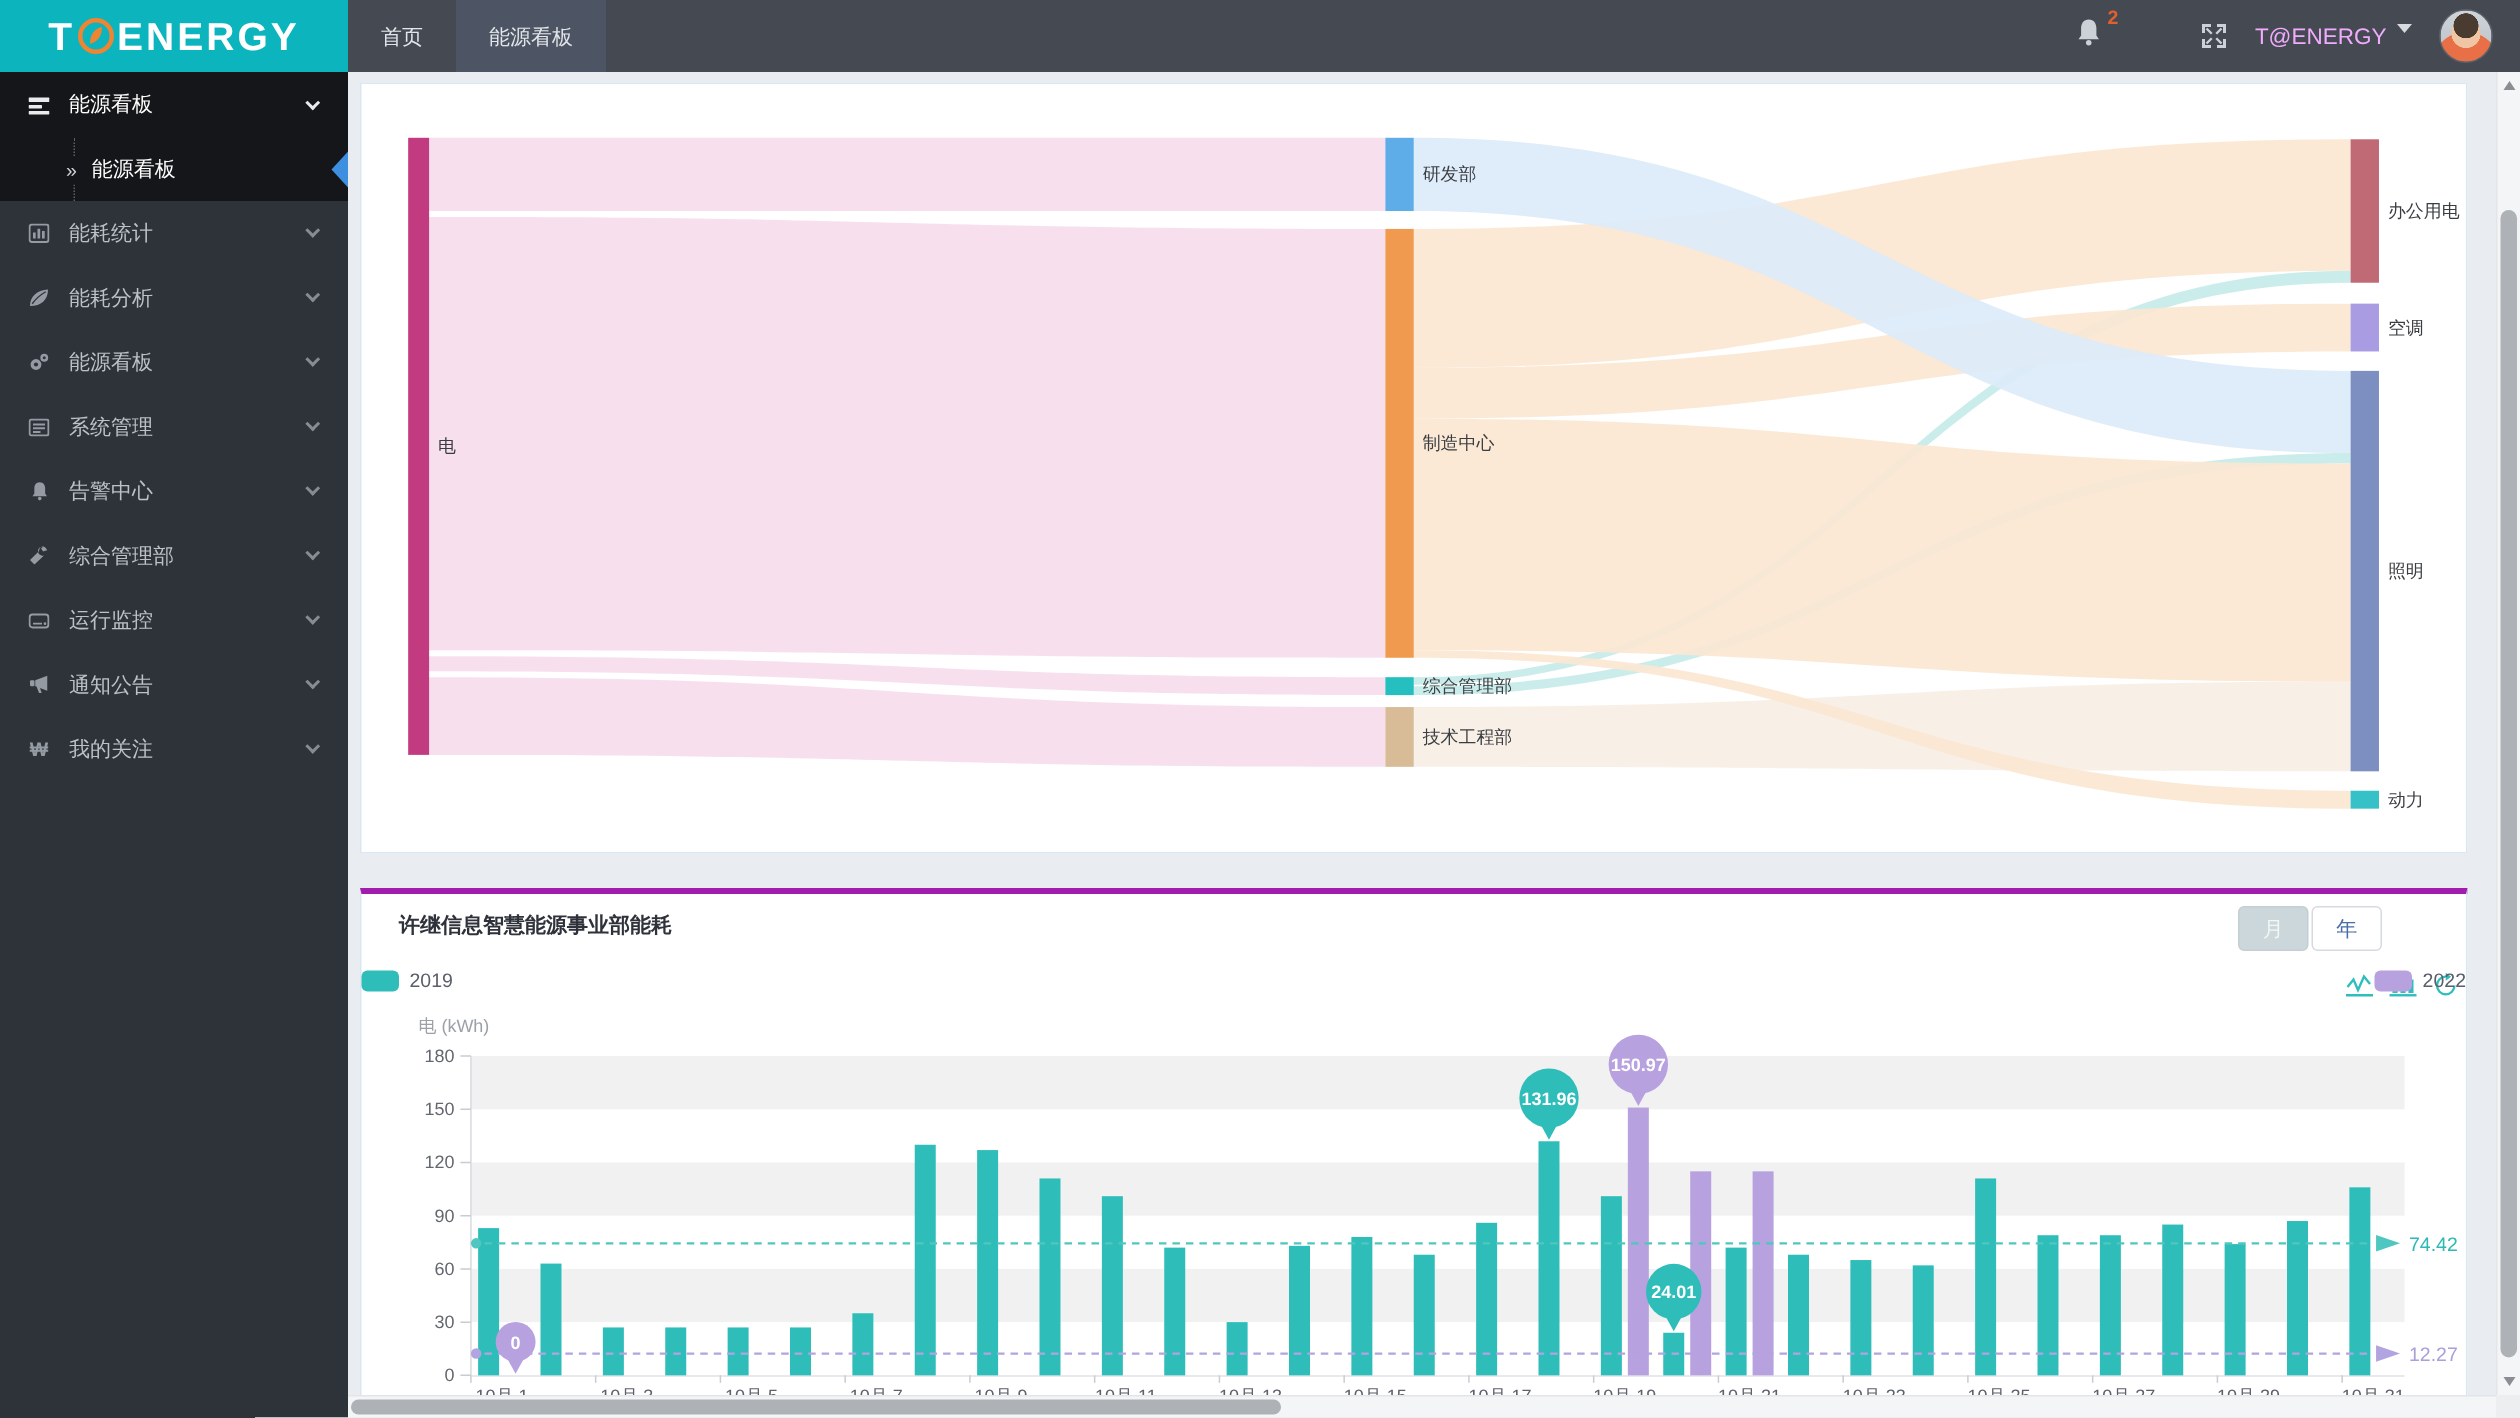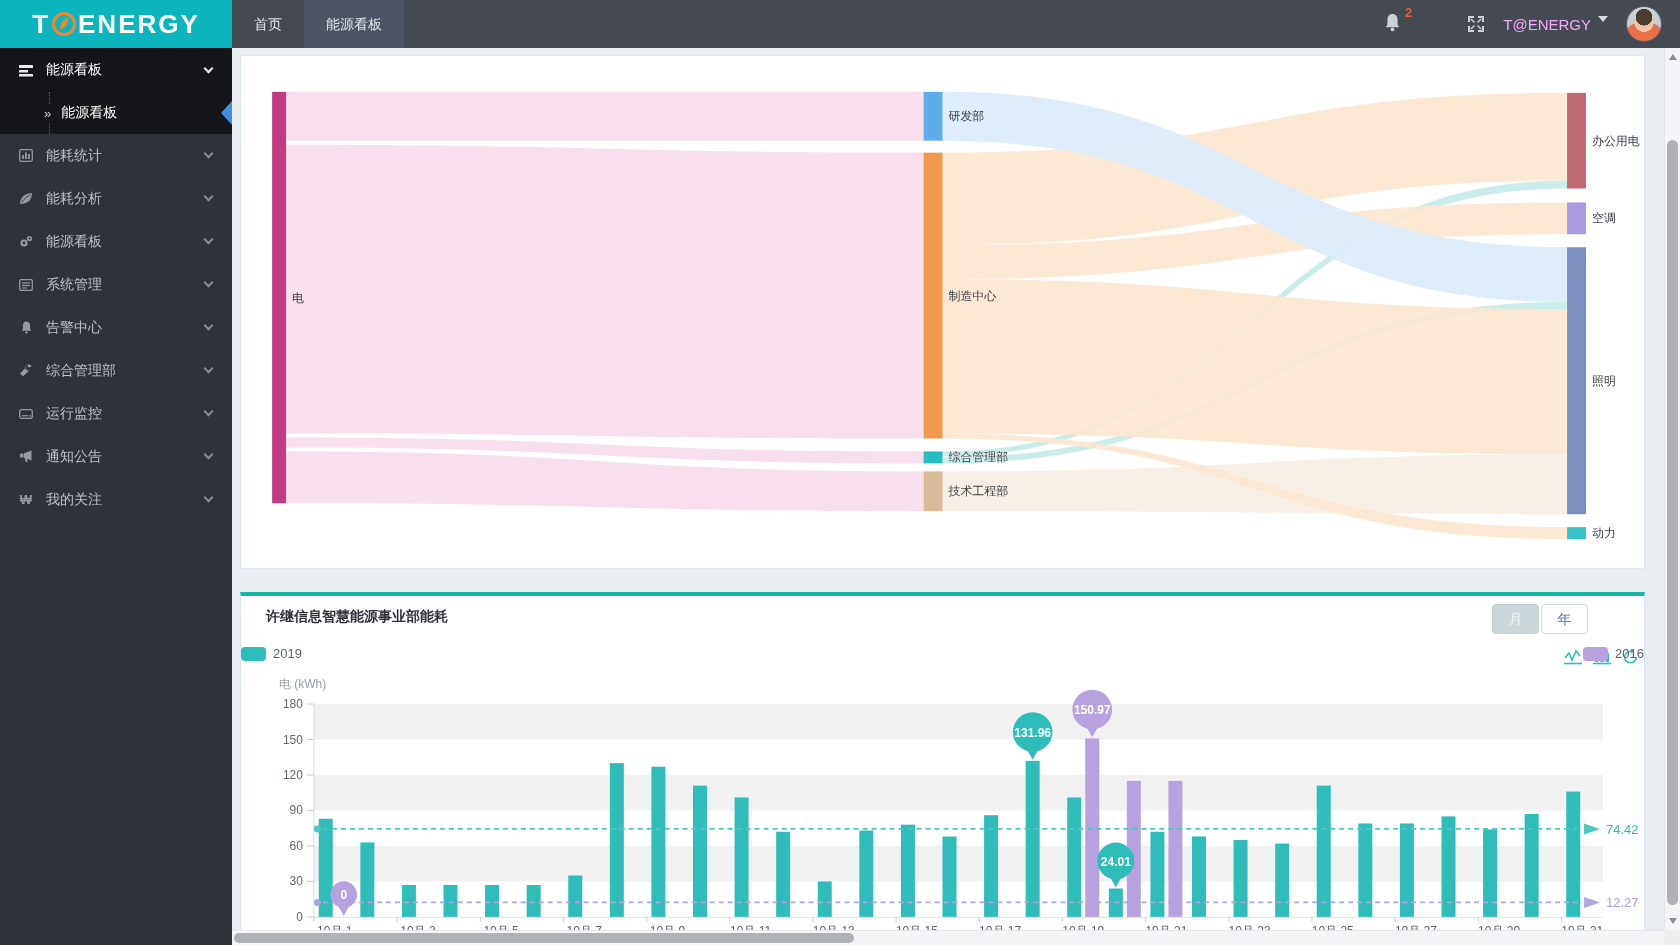--- a/index.html
+++ b/index.html
@@ -36,21 +36,21 @@
   .side-row.parent-active .chev { border-color:#e8eaec; }
   .side-sub { height:42px; display:flex; align-items:center; padding-left:44px; color:#ffffff; font-size:14px; cursor:pointer; position:relative; background:#141619; }
   .side-sub .guide { position:absolute; left:49px; top:0; bottom:0; border-left:1px dotted #5a6066; }
   .side-sub .arrows { color:#cfd3d8; margin-right:10px; font-size:13px; position:relative; z-index:2; background:#141619; padding:2px 0;}
   .blue-tri { position:absolute; right:0; top:50%; transform:translateY(-50%); width:0; height:0; border-top:12px solid transparent; border-bottom:12px solid transparent; border-right:11px solid #3f8fe0; }
 
   
   .main { position:absolute; left:232px; top:48px; right:0; bottom:0; background:#e9edf1; }
   .card { position:absolute; background:#ffffff; border:1px solid #d8e7f2; }
   .card1 { left:8px; top:7px; width:1405px; height:514px; }
-  .card2 { left:8px; top:544px; width:1405px; height:346px; border-top:4px solid #14b8a6; }
+  .card2 { left:8px; top:544px; width:1405px; height:346px; border-top:4px solid #a21caf; }
   .chart-title { position:absolute; left:25px; top:12px; font-size:14px; font-weight:bold; color:#2f323b; }
   .toggle { position:absolute; right:56px; top:8px; display:flex; }
   .tbtn { width:47px; height:30px; line-height:28px; text-align:center; font-size:14px; border-radius:4px; border:1px solid #d5dae2; background:#fff; color:#4a6da7; cursor:pointer; }
   .tbtn.sel { background:#cbd7da; border-color:#c3cfd2; color:#f2f6f6; margin-right:2px; }
   .chart-icons { position:absolute; right:4px; top:52px; display:flex; gap:9px; }
   .chart-icons span { cursor:pointer; display:inline-flex; }
   .legend { position:absolute; left:0; right:0; top:50px; display:flex; justify-content:space-between; gap:34px; }
   .legend-item { display:flex; align-items:center; gap:7px; cursor:pointer; }
   .legend-swatch { width:25px; height:14px; border-radius:4px; }
   .legend-label { font-size:13px; color:#5a5f6b; }
@@ -291,21 +291,21 @@
           </svg>
       </span>
     </div>
     <div class="legend" id="legend">
         <div class="legend-item">
           <span class="legend-swatch" style="background: rgb(46, 189, 184);"></span>
           <span class="legend-label">2019</span>
         </div>
         <div class="legend-item">
           <span class="legend-swatch" style="background: rgb(183, 161, 223);"></span>
-          <span class="legend-label">2016</span>
+          <span class="legend-label">2022</span>
         </div>
       </div>
     <svg id="barchart" width="1403" height="342" viewBox="0 0 1404 342" style="position:absolute;left:0;top:0;">
         <rect x="73" y="108" width="1290" height="35.5" fill="#f1f1f1"></rect>
         <rect x="73" y="179" width="1290" height="35.5" fill="#f1f1f1"></rect>
         <rect x="73" y="250" width="1290" height="35.5" fill="#f1f1f1"></rect>
         <line x1="73" y1="108" x2="73" y2="321" stroke="#d7dade" stroke-width="1"></line>
         <line x1="73" y1="321.5" x2="1363" y2="321.5" stroke="#dfe2e6" stroke-width="1"></line>
         <line x1="66" y1="321" x2="73" y2="321" stroke="#c9ccd1" stroke-width="1"></line>
         <text x="62" y="325" font-size="12" fill="#63676f" text-anchor="end">0</text>

